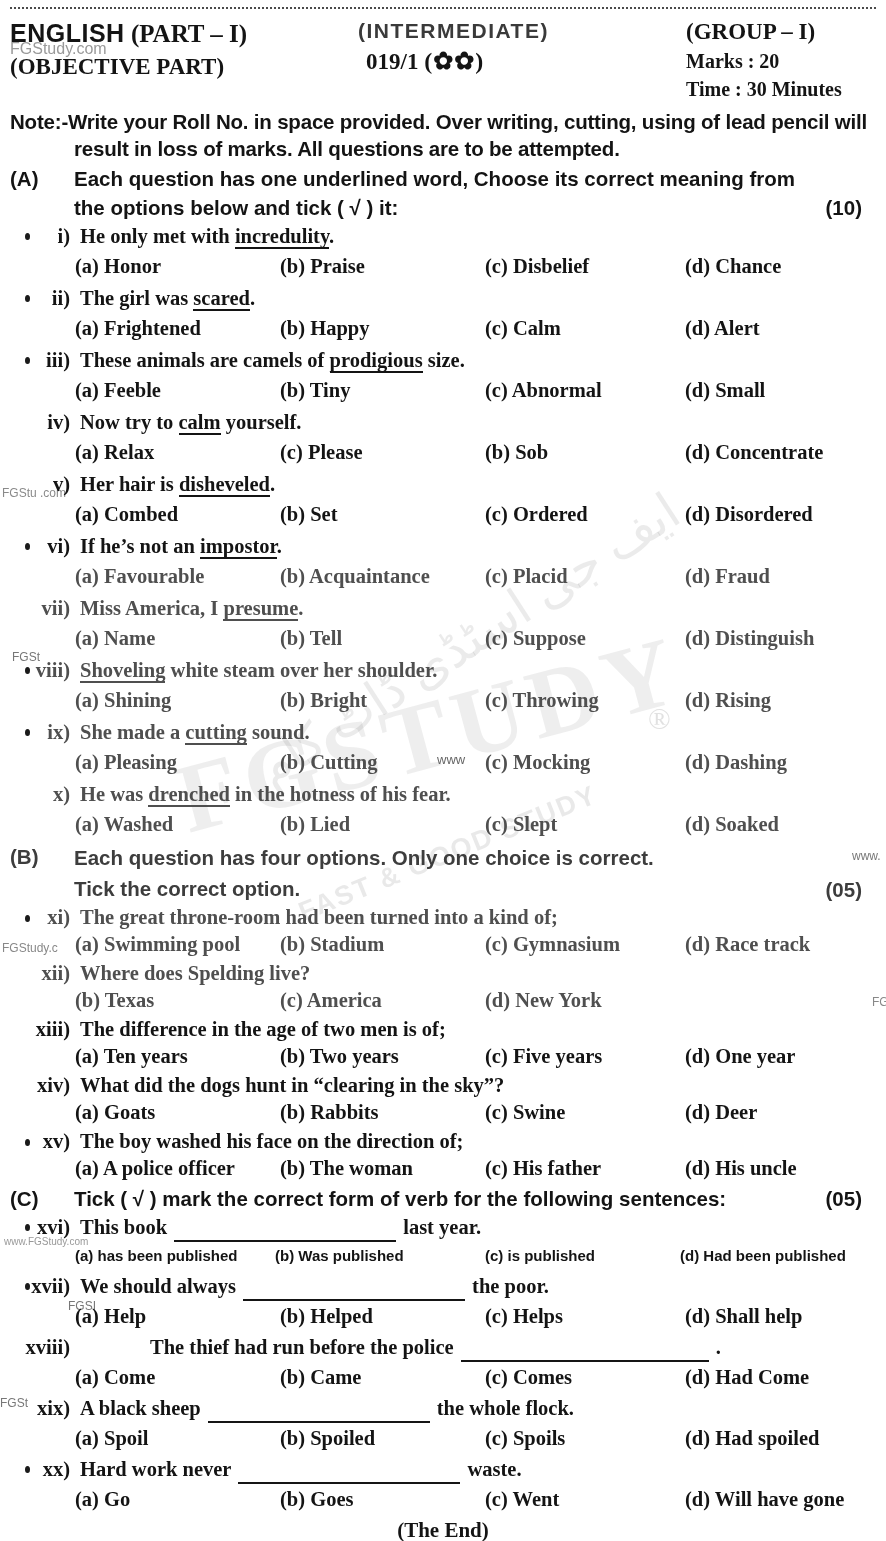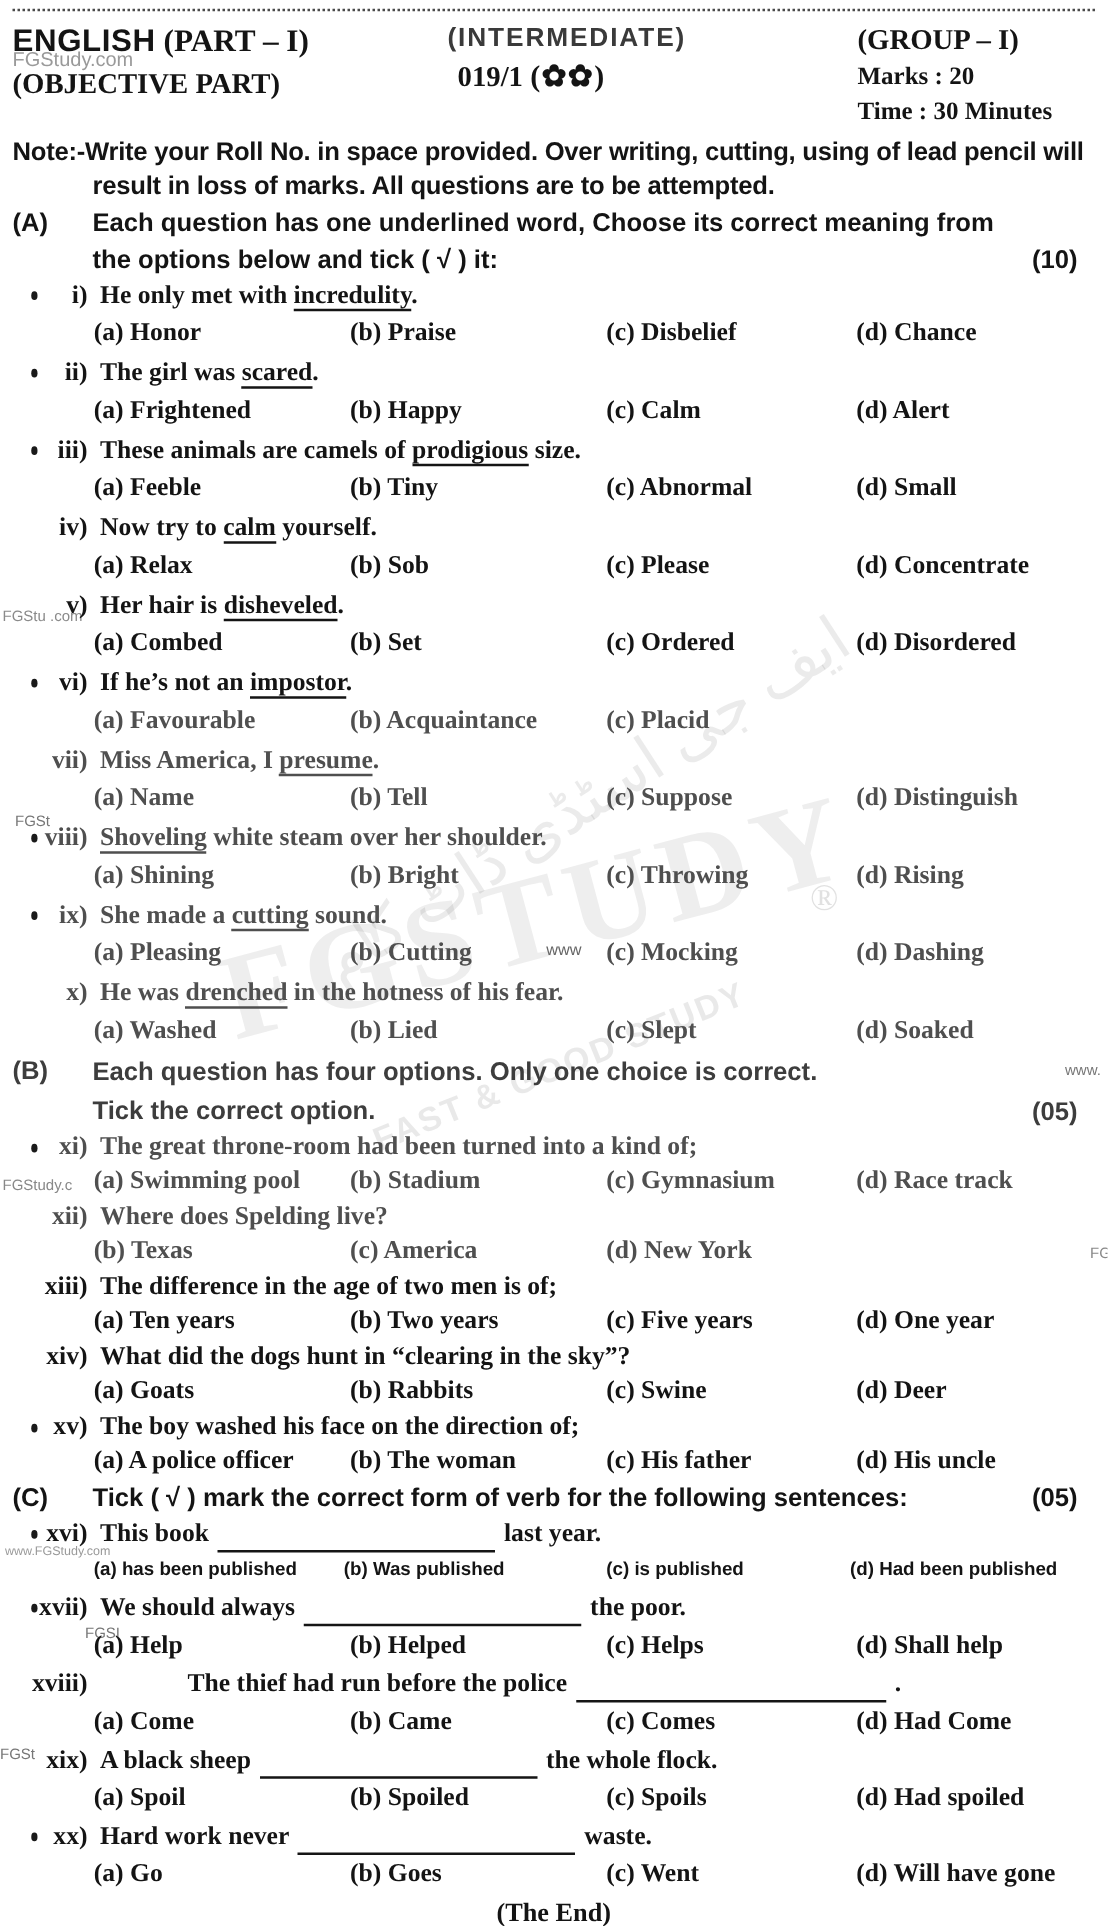--- a/index.html
+++ b/index.html
@@ -173,41 +173,42 @@
         <span>(a) Feeble</span>
         <span>(b) Tiny</span>
         <span>(c) Abnormal</span>
         <span>(d) Small</span>
       </div>
     </div>
     <div class="question">
       <div class="q-line"><span class="q-num">iv)</span><span>Now try to </span><span class="u">calm</span><span> yourself.</span></div>
       <div class="opts">
         <span>(a) Relax</span>
+        <span>(c) Please</span>
         <span>(b) Sob</span>
-        <span>(c) Please</span>
         <span>(d) Concentrate</span>
       </div>
     </div>
     <div class="question">
       <div class="q-line"><span class="q-num">v)</span><span>Her hair is </span><span class="u">disheveled</span><span>.</span></div>
       <div class="opts">
         <span>(a) Combed</span>
         <span>(b) Set</span>
         <span>(c) Ordered</span>
         <span>(d) Disordered</span>
       </div>
     </div>
     <div class="question">
       <span class="bullet"></span>
       <div class="q-line"><span class="q-num">vi)</span><span>If he’s not an </span><span class="u">impostor</span><span>.</span></div>
       <div class="opts faded">
         <span>(a) Favourable</span>
         <span>(b) Acquaintance</span>
         <span>(c) Placid</span>
+        <span>(d) Fraud</span>
       </div>
     </div>
     <div class="question faded">
       <div class="q-line"><span class="q-num">vii)</span><span>Miss America, I </span><span class="u">presume</span><span>.</span></div>
       <div class="opts">
         <span>(a) Name</span>
         <span>(b) Tell</span>
         <span>(c) Suppose</span>
         <span>(d) Distinguish</span>
       </div>

